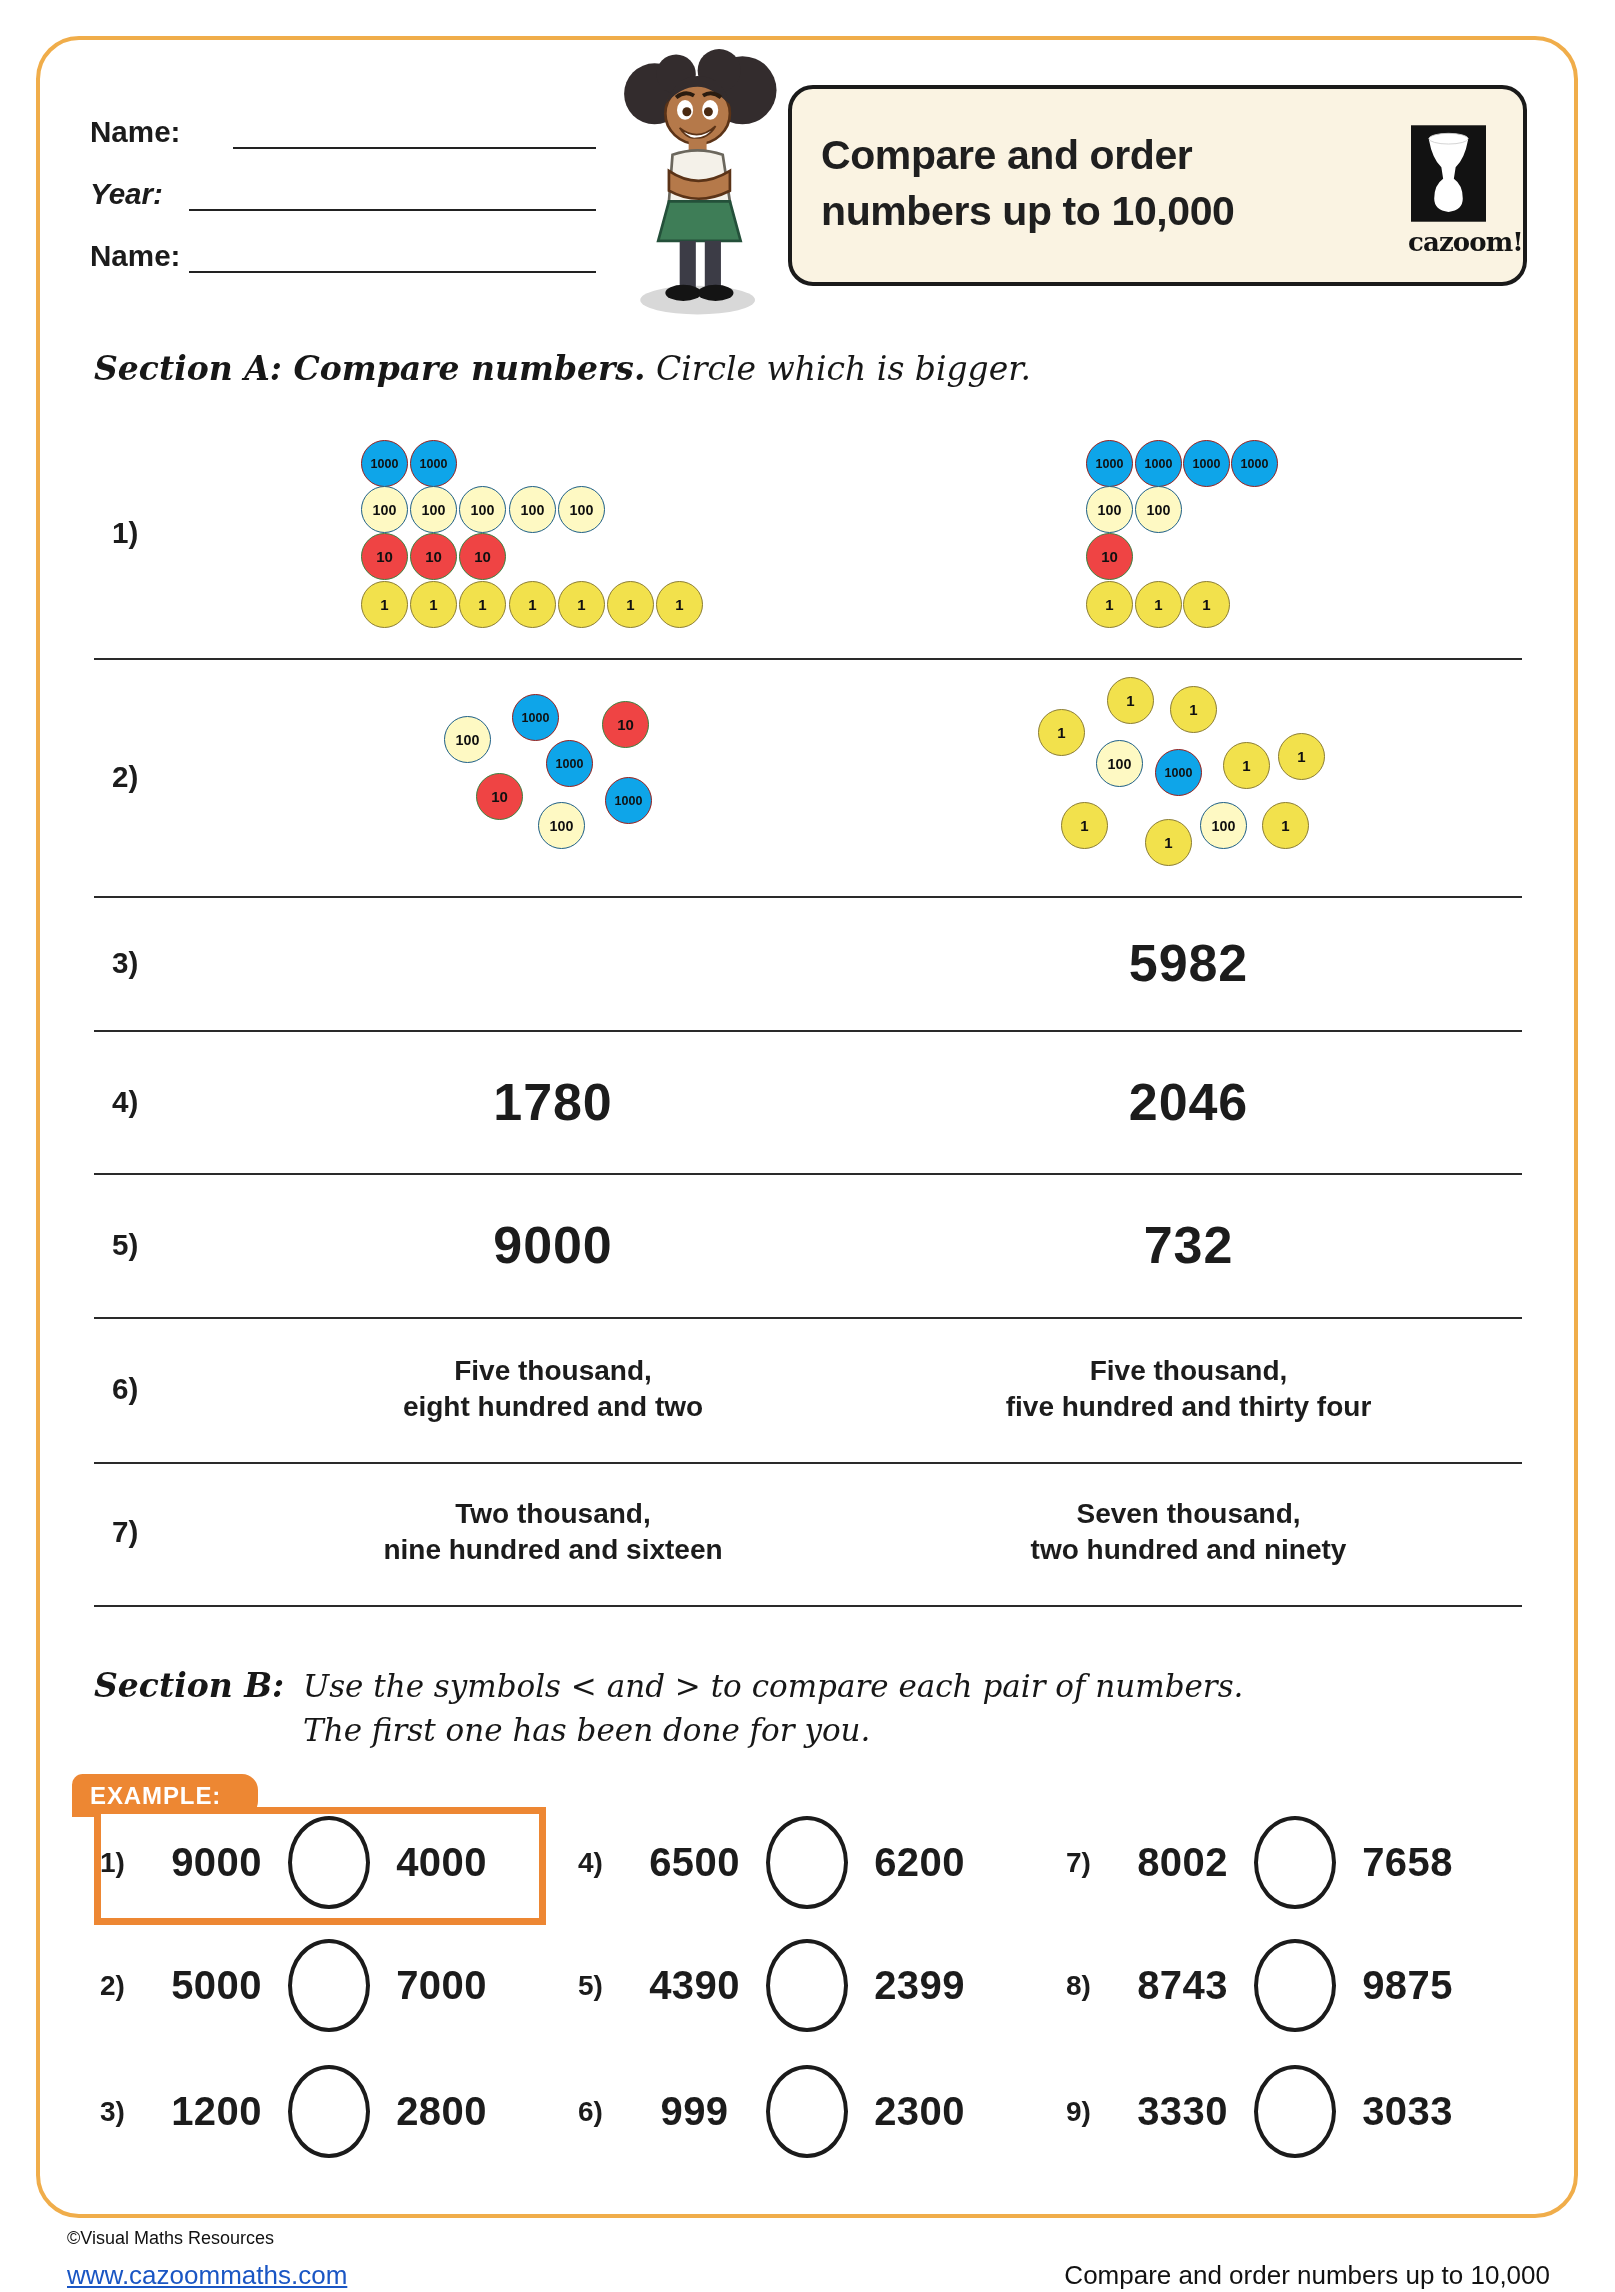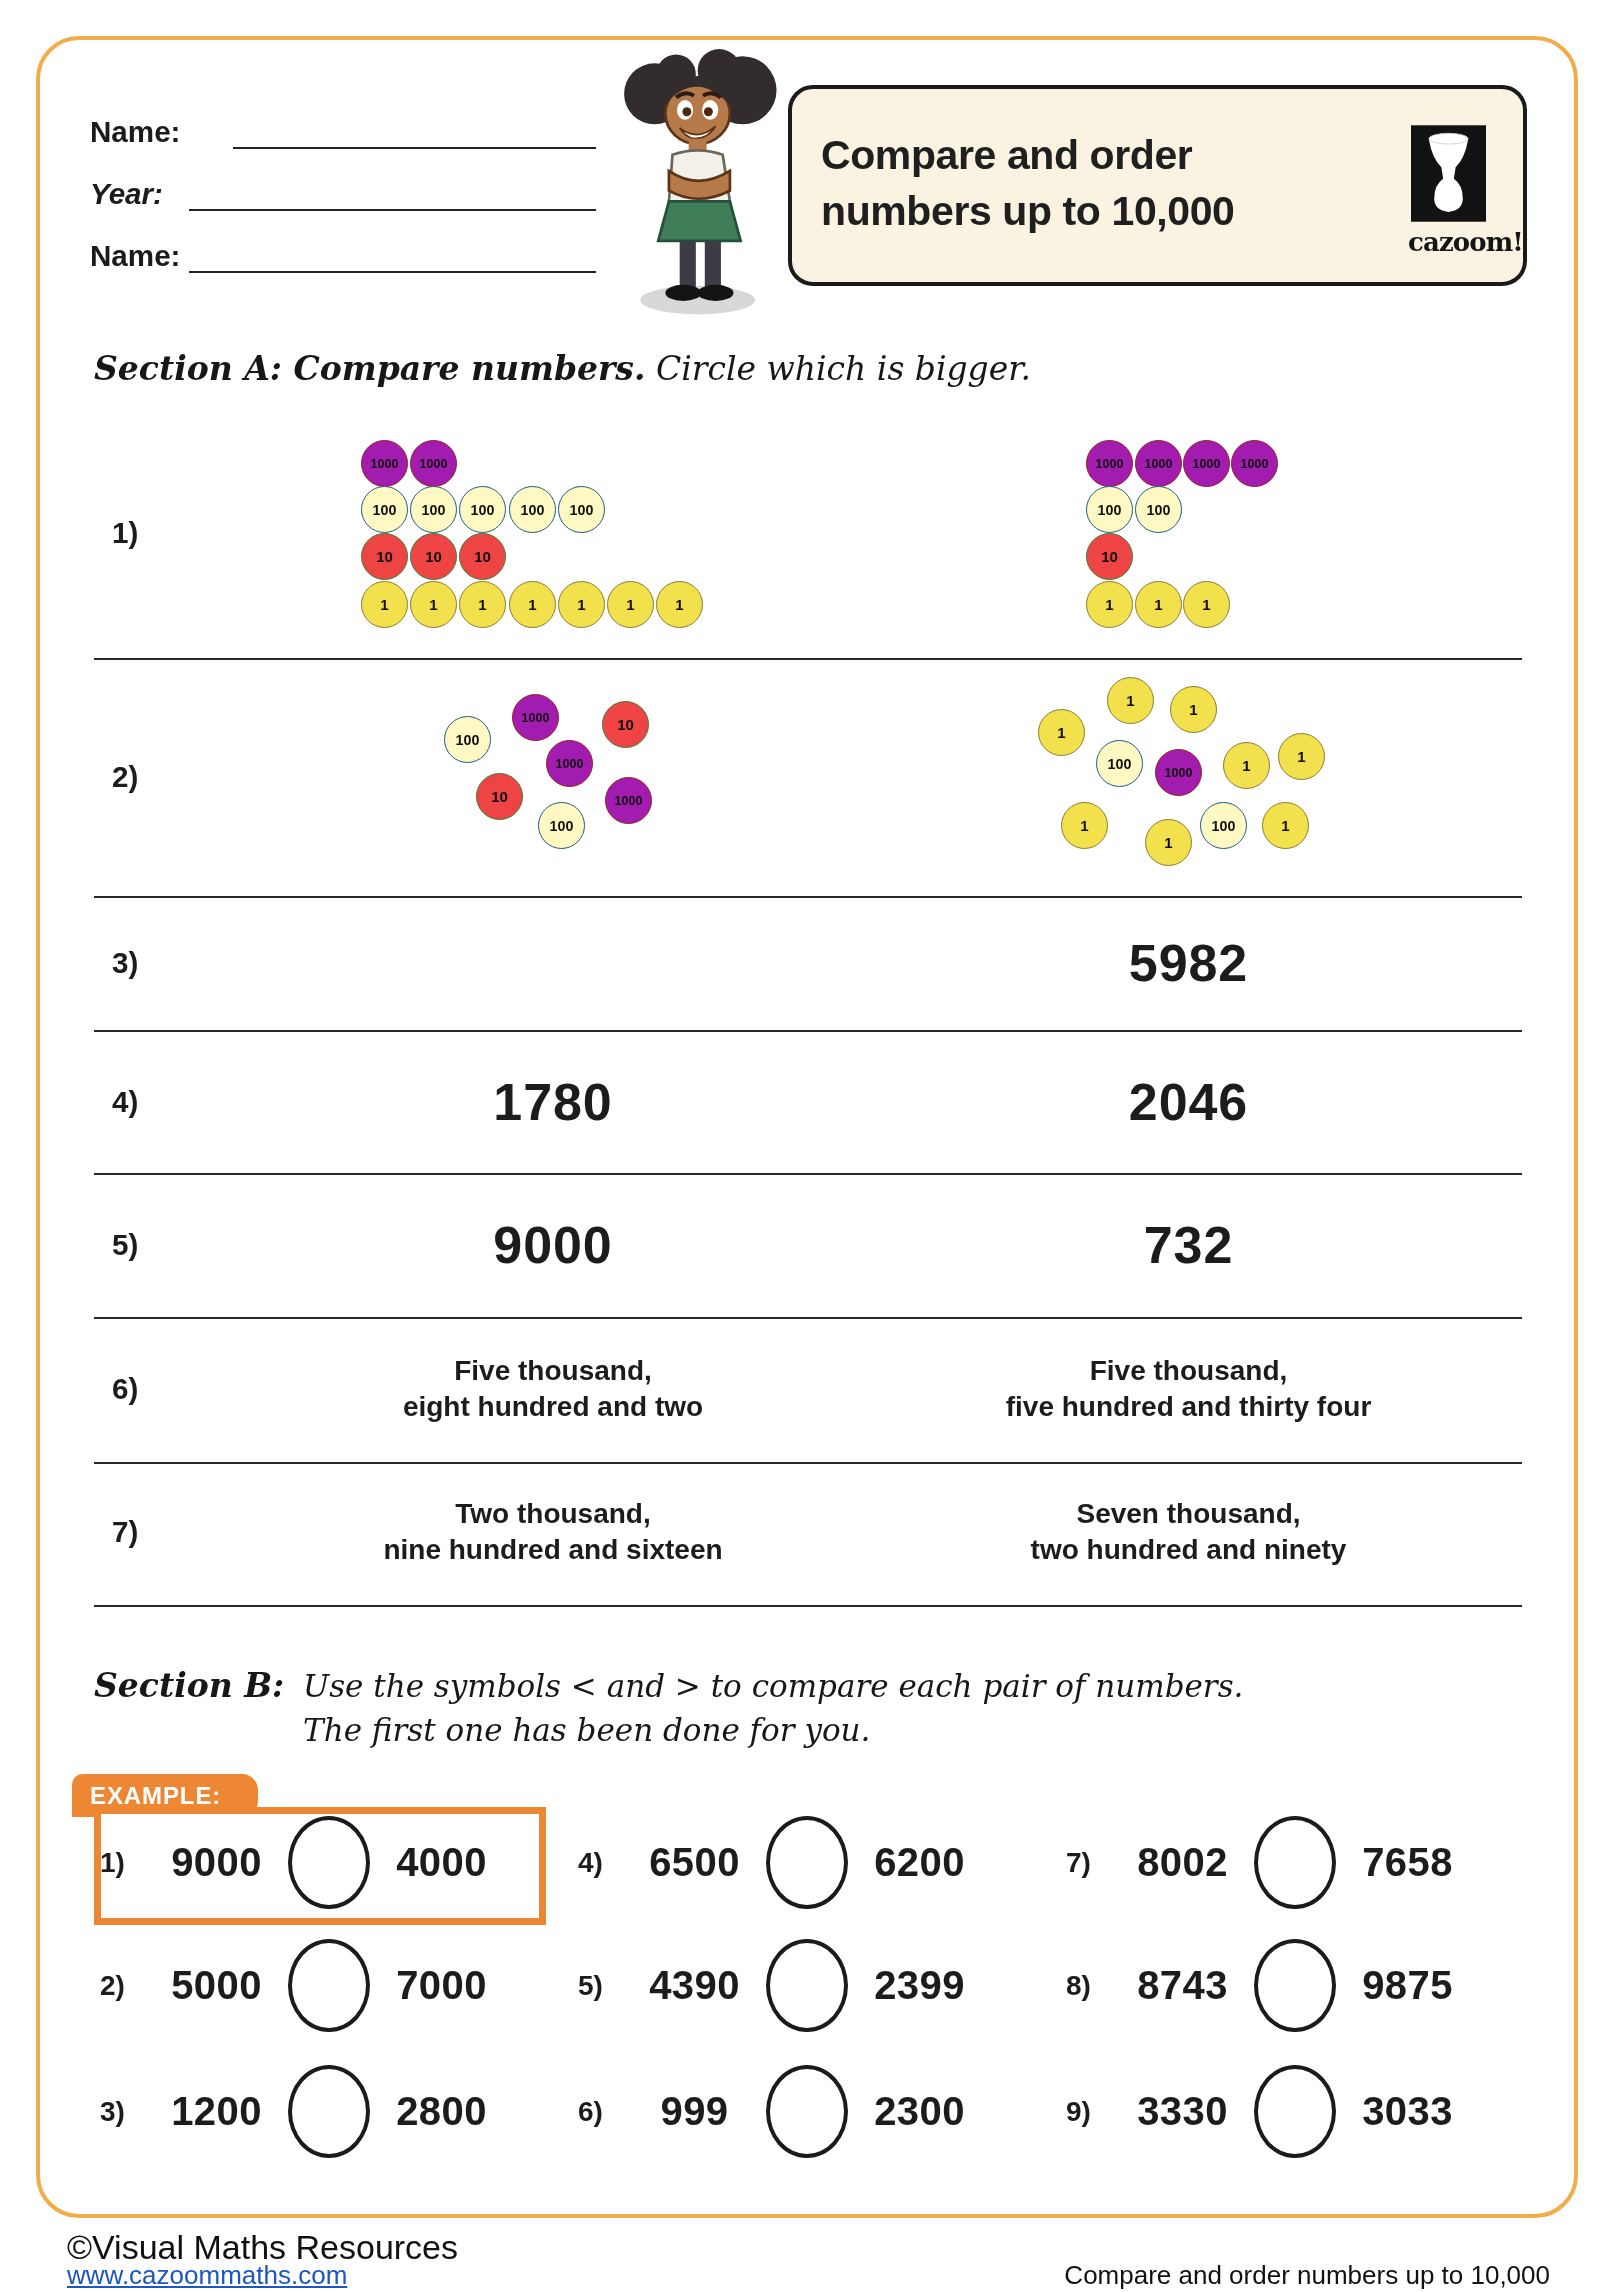--- a/index.html
+++ b/index.html
@@ -32,38 +32,38 @@
   .a-cell.left{left:139px;width:640px;}
   .a-cell.right{left:775px;width:639px;}
   .big-num{font-weight:bold;font-size:52px;letter-spacing:0.9px;}
   .two-line{font-weight:bold;font-size:28px;line-height:36px;white-space:pre-line;}
   .divider{position:absolute;left:94px;width:1428px;height:0;border-top:2.7px solid #2a2a2a;}
 
   
   .counters-layer{position:absolute;left:0;top:0;width:1616px;height:2293px;pointer-events:none;}
   .counter{position:absolute;width:47px;height:47px;border-radius:50%;box-sizing:border-box;
         display:flex;align-items:center;justify-content:center;font-weight:bold;color:#101010;border:1.8px solid #555;}
-  .counter.red{background:#a21caf;border-color:#96201d;}
+  .counter.red{background:#0ea5e9;border-color:#96201d;}
   .counter.blue{background:#fef9c3;border-color:#1d5f86;}
   .counter.green{background:#ef4444;border-color:#3c7e3e;}
   .counter.yellow{background:#F2E14C;border-color:#8b7d33;}
 
   
   .example-tab{position:absolute;left:72px;top:1774px;width:186px;height:43px;background:#ED8733;
         border-radius:10.7px 16px 16px 0;display:flex;align-items:center;z-index:1;}
   .example-tab span{color:#fff;font-weight:bold;font-size:24px;padding-left:18px;letter-spacing:0.9px;}
   .example-box{position:absolute;left:94px;top:1807px;width:452px;height:118px;background:#fff;
         border:7.2px solid #ED8733;box-sizing:border-box;z-index:2;}
   .problem{position:absolute;width:430px;height:97px;display:flex;align-items:center;z-index:3;}
   .p-label{width:45px;font-weight:bold;font-size:28px;}
   .p-num{width:143px;text-align:center;font-weight:bold;font-size:40px;letter-spacing:0.4px;}
   .p-circle{width:82px;height:93px;border:4.5px solid #1b1b1b;border-radius:50%;box-sizing:border-box;background:#fff;flex:0 0 auto;}
 
   
-  .footer-copy{position:absolute;left:67px;top:2228px;font-size:34px;color:#111;}
+  .footer-copy{position:absolute;left:67px;top:2228px;font-size:18px;color:#111;}
   .footer-link{position:absolute;left:67px;top:2260px;font-size:26px;color:#1A56C4;text-decoration:underline;}
   .footer-right{position:absolute;right:66px;top:2260px;font-size:26px;color:#111;}
 </style>
 </head>
 <body>
 
 <div id="page">
   <div class="page-border"></div>
 
   <div class="field-row" style="top:108px;gap:44px;">

